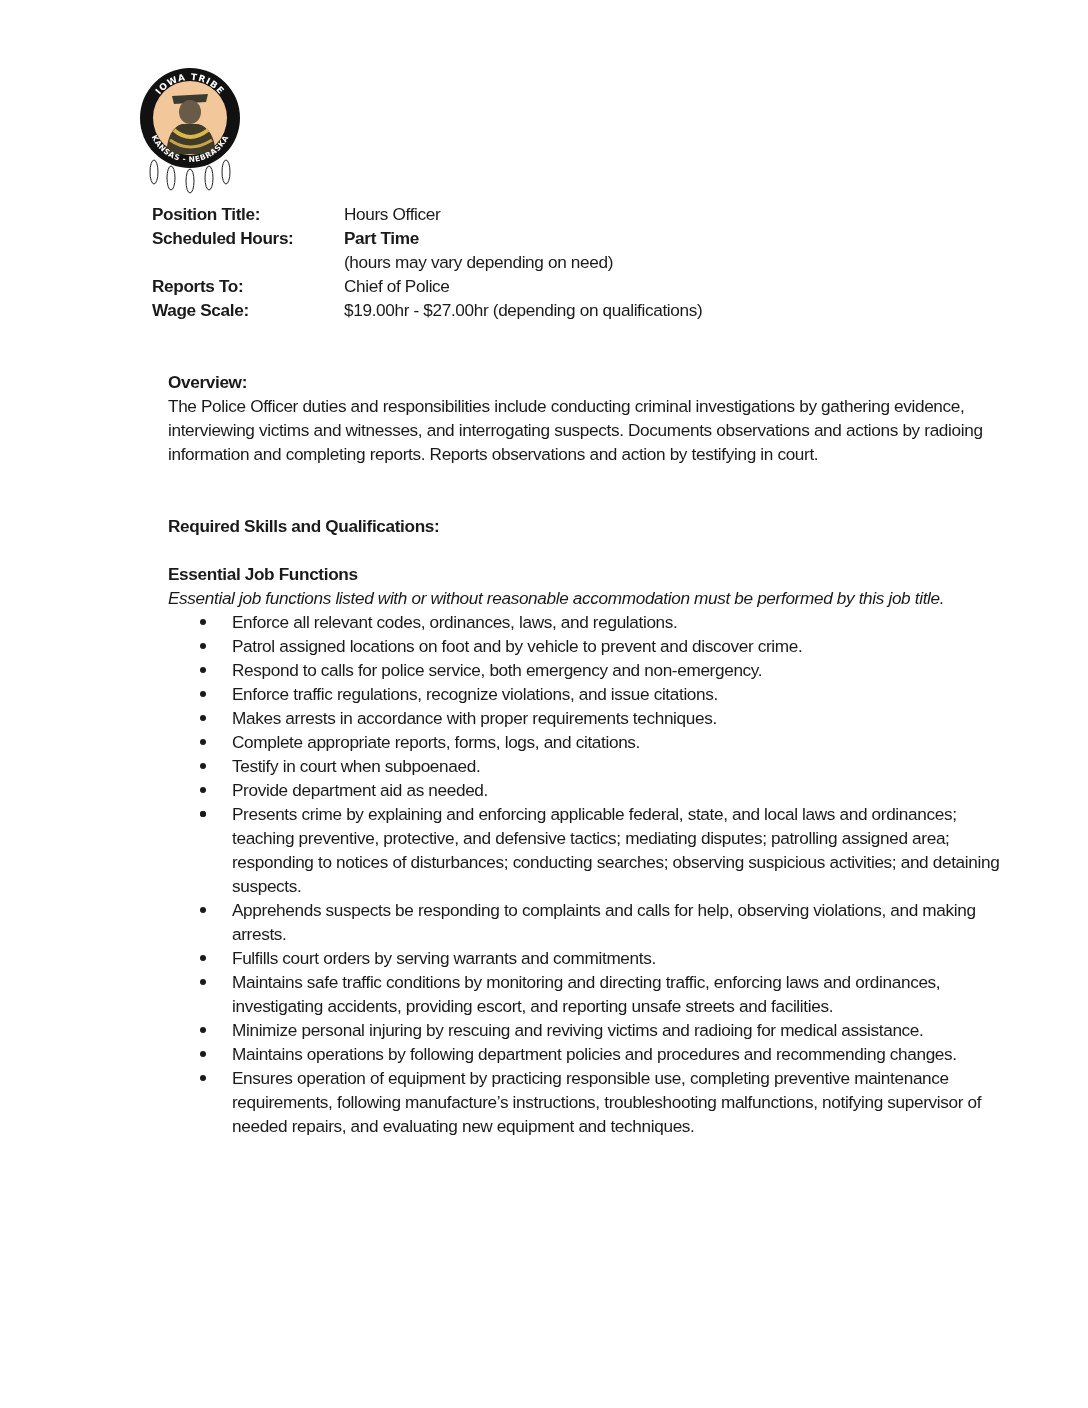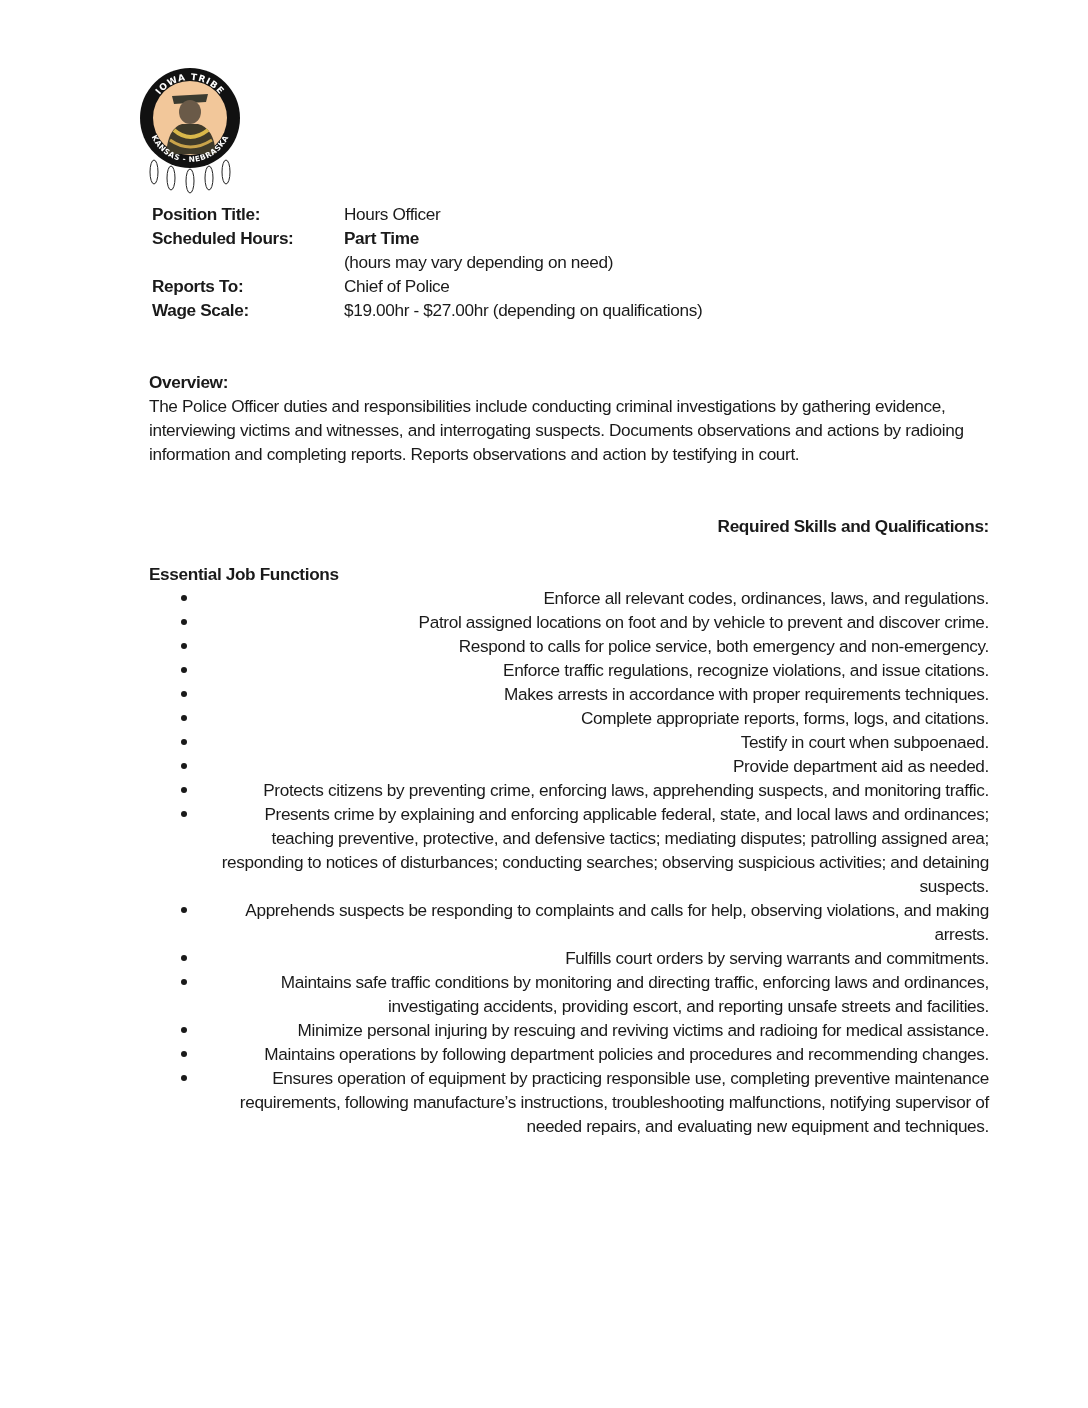--- a/index.html
+++ b/index.html
@@ -6,27 +6,27 @@
   body { width: 1088px; height: 1408px; position: relative; overflow: hidden;
          font-family: "Liberation Sans", sans-serif; color: #1a1a1a; }
   .page { position: absolute; left: 0; top: 0; width: 1088px; height: 1408px; }
   .logo { position: absolute; left: 136px; top: 68px; width: 108px; height: 130px; }
   .text { font-size: 17.2px; letter-spacing: -0.35px; line-height: 24px; margin-left: 24px; }
   .meta { position: absolute; left: 128px; top: 202px; width: 800px; }
   .meta-row { display: flex; height: 24px; }
   .meta-label { width: 192px; font-weight: bold; }
   .meta-value { flex: 1; }
   .bold { font-weight: bold; }
-  .section { position: absolute; left: 125px; width: 840px; }
+  .section { position: absolute; left: 144px; width: 840px; }
   .overview { top: 370px; }
-  .req { top: 514px; text-align: right; }
+  .req { top: 514px; }
   .ejf { top: 562px; }
   .italic { font-style: italic; }
   .bullets { list-style: none; margin: 0; padding: 0; }
-  .bullets li { position: relative; padding-left: 64px; text-align: right; }
+  .bullets li { position: relative; padding-left: 64px; }
   .bullets li .dot { position: absolute; left: 32px; top: 9px; width: 6px; height: 6px;
                      border-radius: 50%; background: #1a1a1a; }
 </style>
 </head>
 <body>
 
 <div class="page">
 
   <svg class="logo" viewBox="0 0 108 130">
     <defs>
@@ -86,30 +86,31 @@
     <div class="bold">Overview:</div>
     <div>The Police Officer duties and responsibilities include conducting criminal investigations by gathering evidence, interviewing victims and witnesses, and interrogating suspects. Documents observations and actions by radioing information and completing reports. Reports observations and action by testifying in court.</div>
   </div>
 
   <div class="section req text">
     <div class="bold">Required Skills and Qualifications:</div>
   </div>
 
   <div class="section ejf text">
     <div class="bold">Essential Job Functions</div>
+    <div class="italic">Essential job functions listed with or without reasonable accommodation must be performed by this job title.</div>
     <ul class="bullets">
       <li><span class="dot"></span><span>Enforce all relevant codes, ordinances, laws, and regulations.</span></li>
       <li><span class="dot"></span><span>Patrol assigned locations on foot and by vehicle to prevent and discover crime.</span></li>
       <li><span class="dot"></span><span>Respond to calls for police service, both emergency and non-emergency.</span></li>
       <li><span class="dot"></span><span>Enforce traffic regulations, recognize violations, and issue citations.</span></li>
       <li><span class="dot"></span><span>Makes arrests in accordance with proper requirements techniques.</span></li>
       <li><span class="dot"></span><span>Complete appropriate reports, forms, logs, and citations.</span></li>
       <li><span class="dot"></span><span>Testify in court when subpoenaed.</span></li>
       <li><span class="dot"></span><span>Provide department aid as needed.</span></li>
-      <li><span class="dot"></span><span>Protects citizens by preventing crime, enforcing laws, apprehending suspects, and monitoring traffic.</span></li>
+      <li><span class="dot"></span></li>
       <li><span class="dot"></span><span>Presents crime by explaining and enforcing applicable federal, state, and local laws and ordinances; teaching preventive, protective, and defensive tactics; mediating disputes; patrolling assigned area; responding to notices of disturbances; conducting searches; observing suspicious activities; and detaining suspects.</span></li>
       <li><span class="dot"></span><span>Apprehends suspects be responding to complaints and calls for help, observing violations, and making arrests.</span></li>
       <li><span class="dot"></span><span>Fulfills court orders by serving warrants and commitments.</span></li>
       <li><span class="dot"></span><span>Maintains safe traffic conditions by monitoring and directing traffic, enforcing laws and ordinances, investigating accidents, providing escort, and reporting unsafe streets and facilities.</span></li>
       <li><span class="dot"></span><span>Minimize personal injuring by rescuing and reviving victims and radioing for medical assistance.</span></li>
       <li><span class="dot"></span><span>Maintains operations by following department policies and procedures and recommending changes.</span></li>
       <li><span class="dot"></span><span>Ensures operation of equipment by practicing responsible use, completing preventive maintenance requirements, following manufacture’s instructions, troubleshooting malfunctions, notifying supervisor of needed repairs, and evaluating new equipment and techniques.</span></li>
     </ul>
   </div>
 

